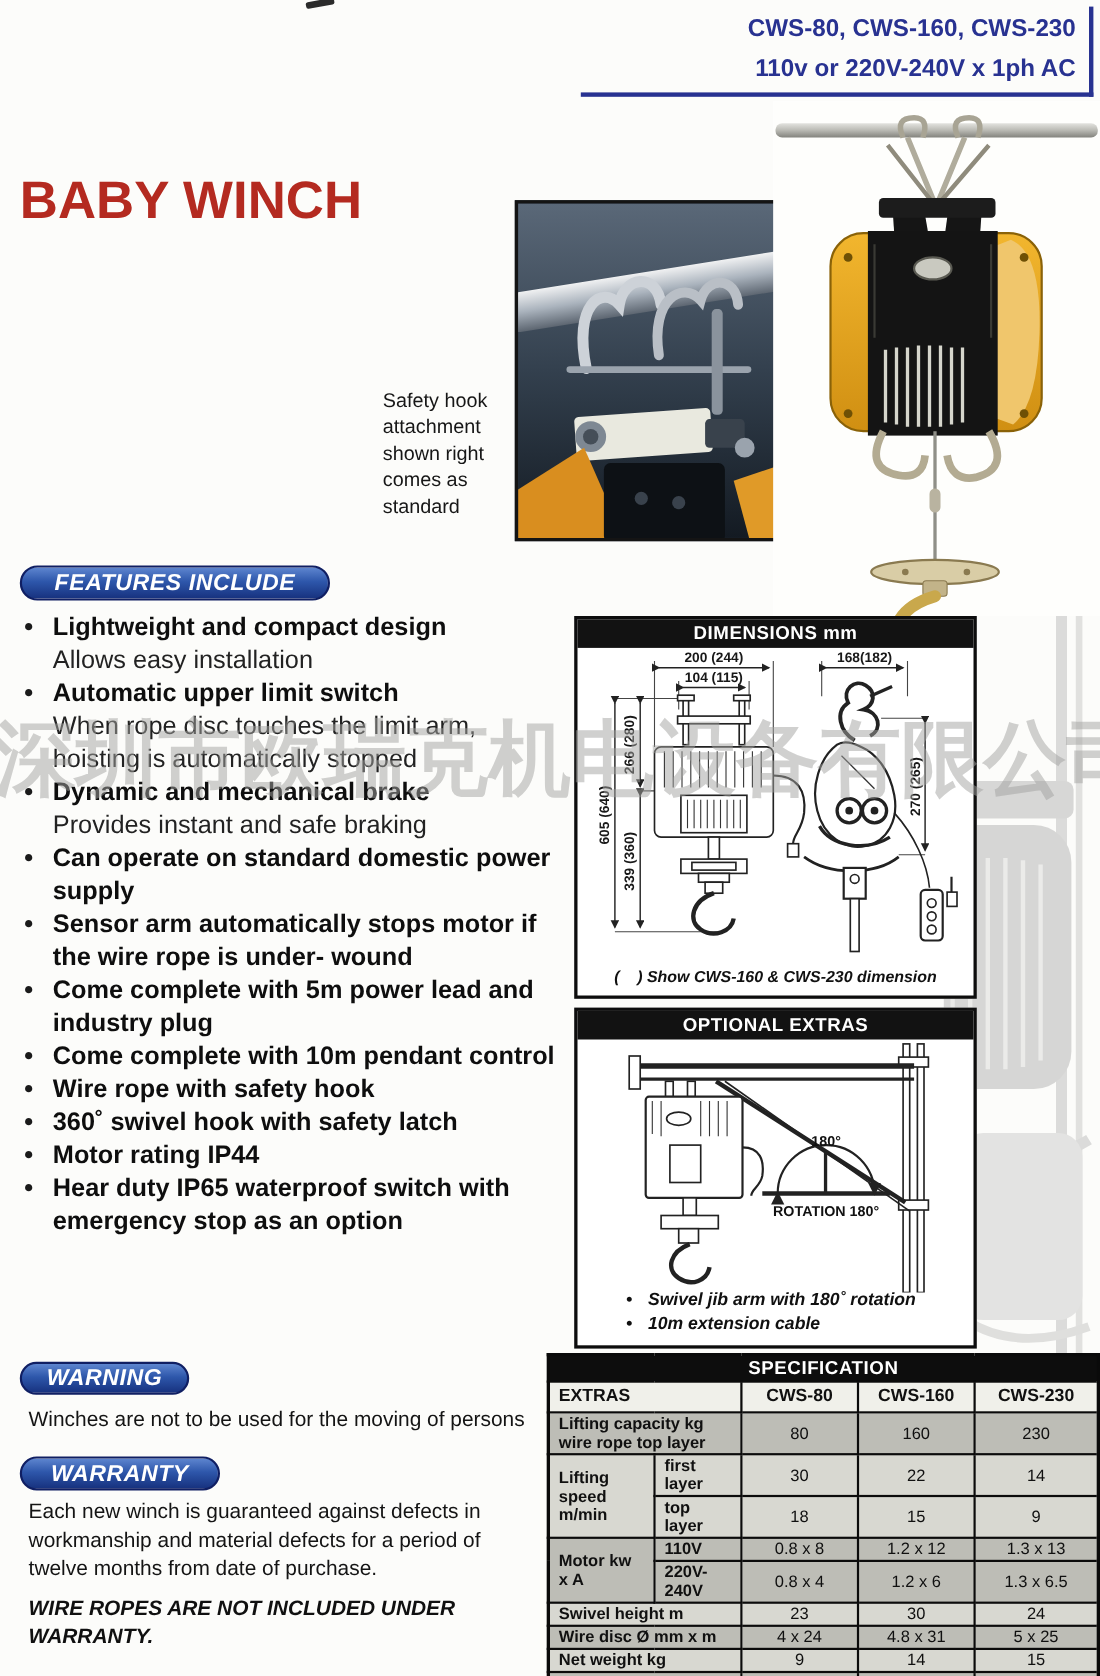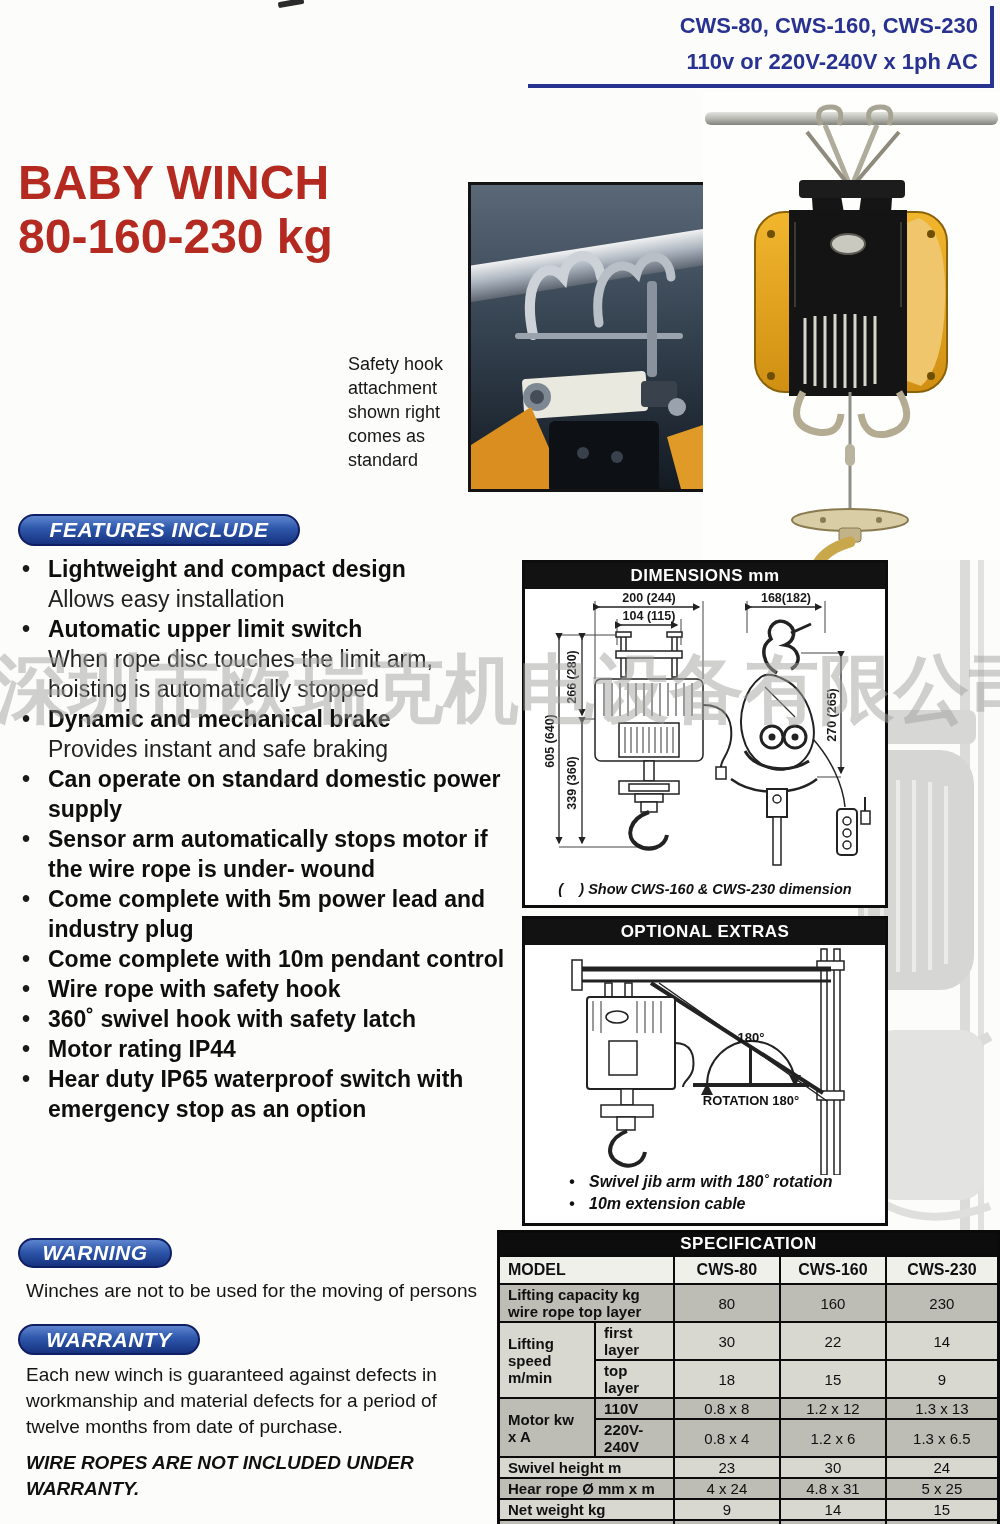--- a/index.html
+++ b/index.html
@@ -93,21 +93,20 @@
 
   <div class="abs scan-mark"></div>
 
   <div class="abs cws-header">
     <div>CWS-80, CWS-160, CWS-230</div>
     <div>110v or 220V-240V x 1ph AC</div>
   </div>
 
   <div class="abs product-title">
     <div>BABY WINCH</div>
-    <div>80-160-230 kg</div>
   </div>
 
   <div class="abs photo-caption">Safety hook attachment shown right comes as standard</div>
 
   <div class="abs photo-left">
     <svg width="238" height="304" viewBox="0 0 238 304">
       <defs>
         <linearGradient id="pbg" x1="0" y1="0" x2="0" y2="1">
           <stop offset="0" stop-color="#5a6878"></stop>
             <stop offset=".5" stop-color="#33404e"></stop>
@@ -465,21 +464,21 @@
           <col style="width:78px">
           <col style="width:106px">
           <col style="width:105px">
           <col style="width:112px">
         </colgroup>
       <tbody>
         <tr>
             <td class="title" colspan="5">SPECIFICATION</td>
           </tr>
       <tr class="head">
-            <td colspan="2" style="text-align: left;">MODEL</td>
+            <td colspan="2" style="text-align: left;">EXTRAS</td>
             <td style="text-align: center;">CWS-80</td>
             <td style="text-align: center;">CWS-160</td>
             <td style="text-align: center;">CWS-230</td>
           </tr>
           <tr class="dark tall">
             <td class="lbl" colspan="2">Lifting capacity kg<br>wire rope top layer</td>
             <td class="val">80</td>
             <td class="val">160</td>
             <td class="val">230</td>
           </tr>
@@ -509,21 +508,21 @@
             <td class="val">1.2 x 6</td>
             <td class="val">1.3 x 6.5</td>
           </tr>
           <tr class="light std">
             <td class="lbl" colspan="2">Swivel height m</td>
             <td class="val">23</td>
             <td class="val">30</td>
             <td class="val">24</td>
           </tr>
           <tr class="dark std">
-            <td class="lbl" colspan="2">Hear rope Ø mm x m</td>
+            <td class="lbl" colspan="2">Wire disc Ø mm x m</td>
             <td class="val">4 x 24</td>
             <td class="val">4.8 x 31</td>
             <td class="val">5 x 25</td>
           </tr>
           <tr class="light std">
             <td class="lbl" colspan="2">Net weight kg</td>
             <td class="val">9</td>
             <td class="val">14</td>
             <td class="val">15</td>
           </tr>

